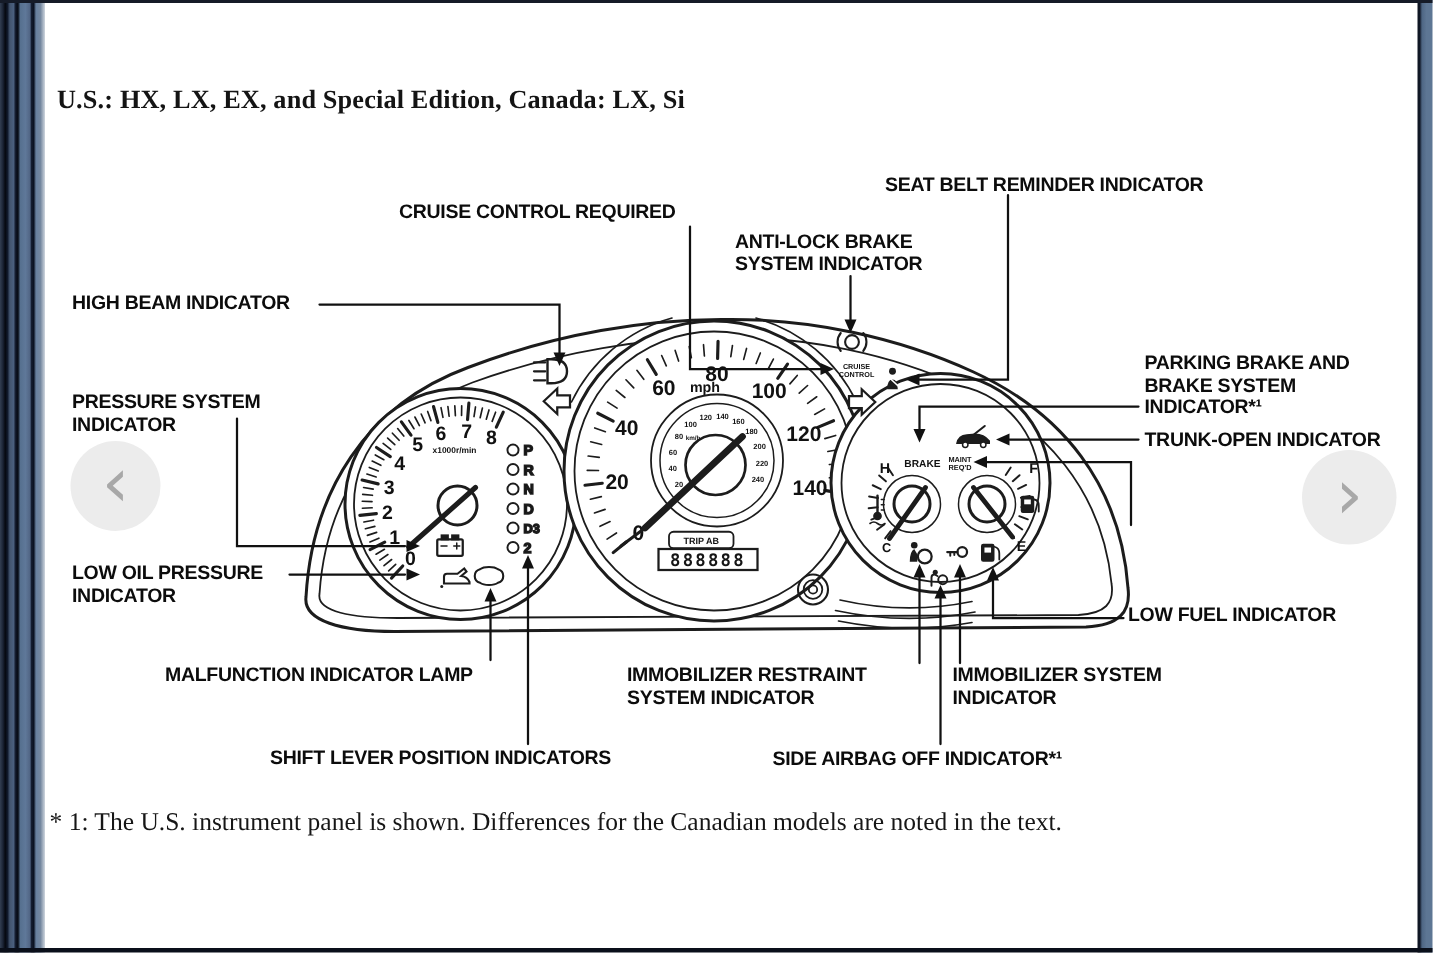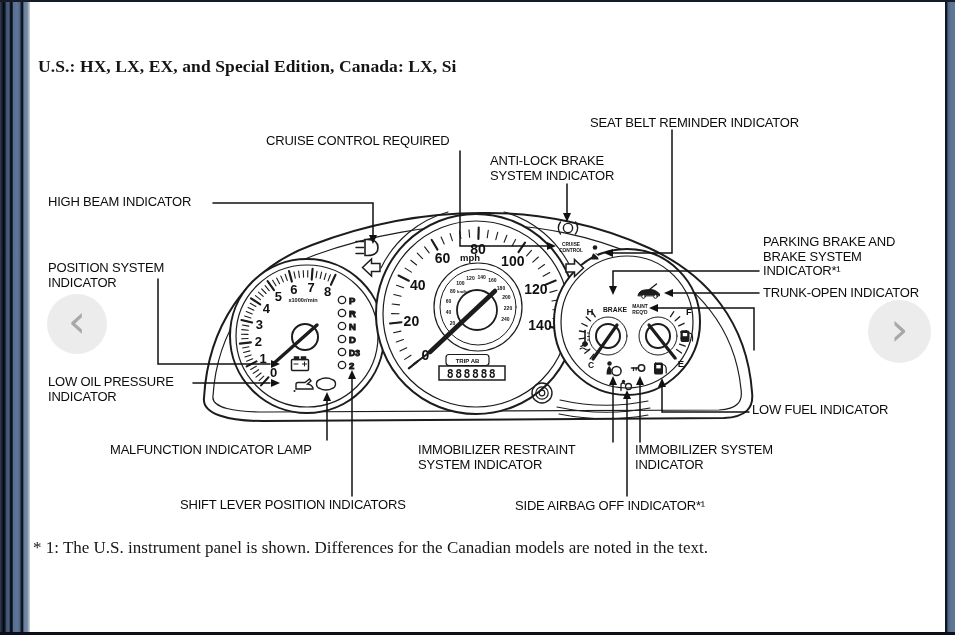--- a/index.html
+++ b/index.html
@@ -20,21 +20,21 @@
 
   .title{position:absolute;left:38px;top:56px;margin:0;
     font-family:"Liberation Serif",serif;font-weight:bold;font-size:17.5px;
     color:#141414;letter-spacing:.1px;}
   .footnote{position:absolute;left:33px;top:538px;margin:0;
     font-family:"Liberation Serif",serif;font-size:17px;color:#161616;}
 
   .diagram{position:absolute;left:0;top:0;width:955px;height:635px}
   .diagram svg{position:absolute;left:0;top:0}
 
-  .lbl{position:absolute;font-weight:normal;font-size:13px;line-height:14.5px;
+  .lbl{position:absolute;font-weight:bold;font-size:13px;line-height:14.5px;
     letter-spacing:-0.2px;color:#0c0c0c;white-space:pre-line;}
 
   .gnum{font-family:"Liberation Sans",sans-serif;font-weight:bold;fill:#111}
   .odo{font-family:"DejaVu Sans Mono",monospace;font-weight:bold;fill:#151515;letter-spacing:1.5px}
 
   .nav{position:absolute;border:none;border-radius:50%;background:#ececec;
     display:flex;align-items:center;justify-content:center;cursor:pointer;padding:0;z-index:3}
   .nav span{font-family:"DejaVu Sans",sans-serif;font-size:46px;color:#a8a8a8;
     line-height:1;margin-top:-6px}
   .nav.prev{left:47px;top:294px;width:60px;height:60px}
@@ -402,21 +402,21 @@
         <polygon points="613,376 609,385 617,385" stroke="none"></polygon>
         <polyline points="640,384 640,442" fill="none"></polyline>
         <polygon points="640,376 636,385 644,385" stroke="none"></polygon>
         <polyline points="627,398 627,496" fill="none"></polyline>
         <polygon points="627,390 623,399 631,399" stroke="none"></polygon>
       </g>
     </g>
   </svg>
 
   <div class="lbl" style="left:48px;top:195px">HIGH BEAM INDICATOR</div>
-  <div class="lbl" style="left:48px;top:261px">POSITION SYSTEM
+  <div class="lbl" style="left:48px;top:261px">PRESSURE SYSTEM
 INDICATOR</div>
   <div class="lbl" style="left:48px;top:375px">LOW OIL PRESSURE
 INDICATOR</div>
   <div class="lbl" style="left:110px;top:443px">MALFUNCTION INDICATOR LAMP</div>
   <div class="lbl" style="left:180px;top:498px">SHIFT LEVER POSITION INDICATORS</div>
   <div class="lbl" style="left:266px;top:134px">CRUISE CONTROL REQUIRED</div>
   <div class="lbl" style="left:490px;top:154px">ANTI-LOCK BRAKE
 SYSTEM INDICATOR</div>
   <div class="lbl" style="left:590px;top:116px">SEAT BELT REMINDER INDICATOR</div>
   <div class="lbl" style="left:763px;top:235px">PARKING BRAKE AND

